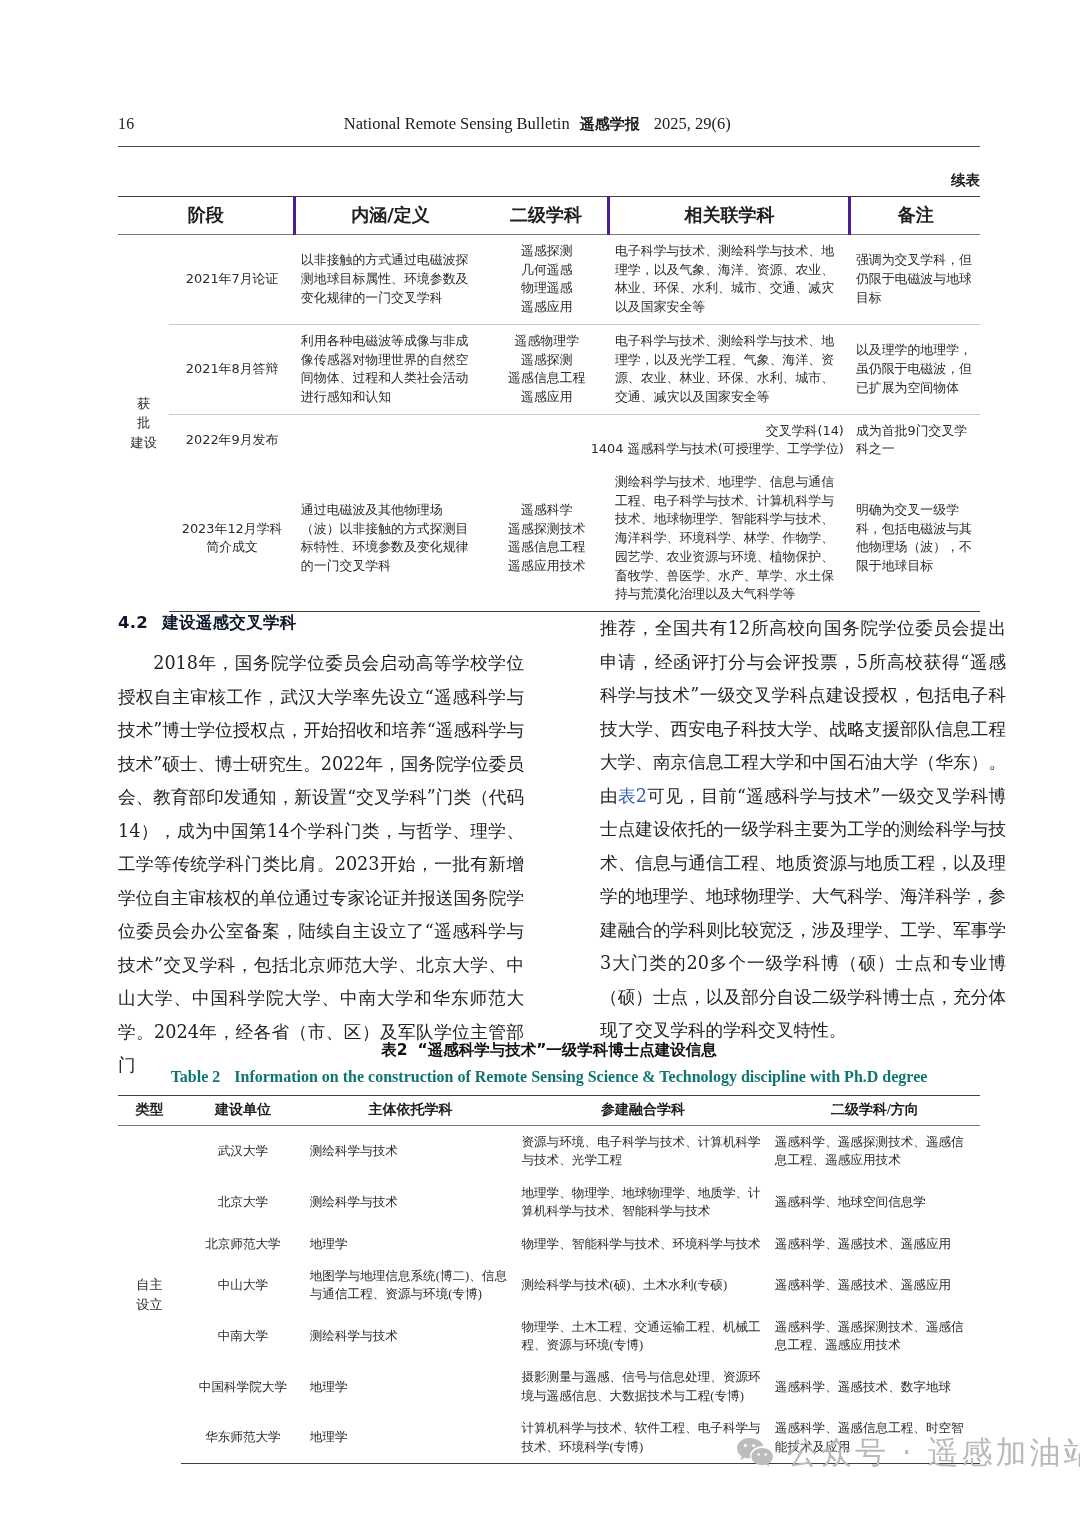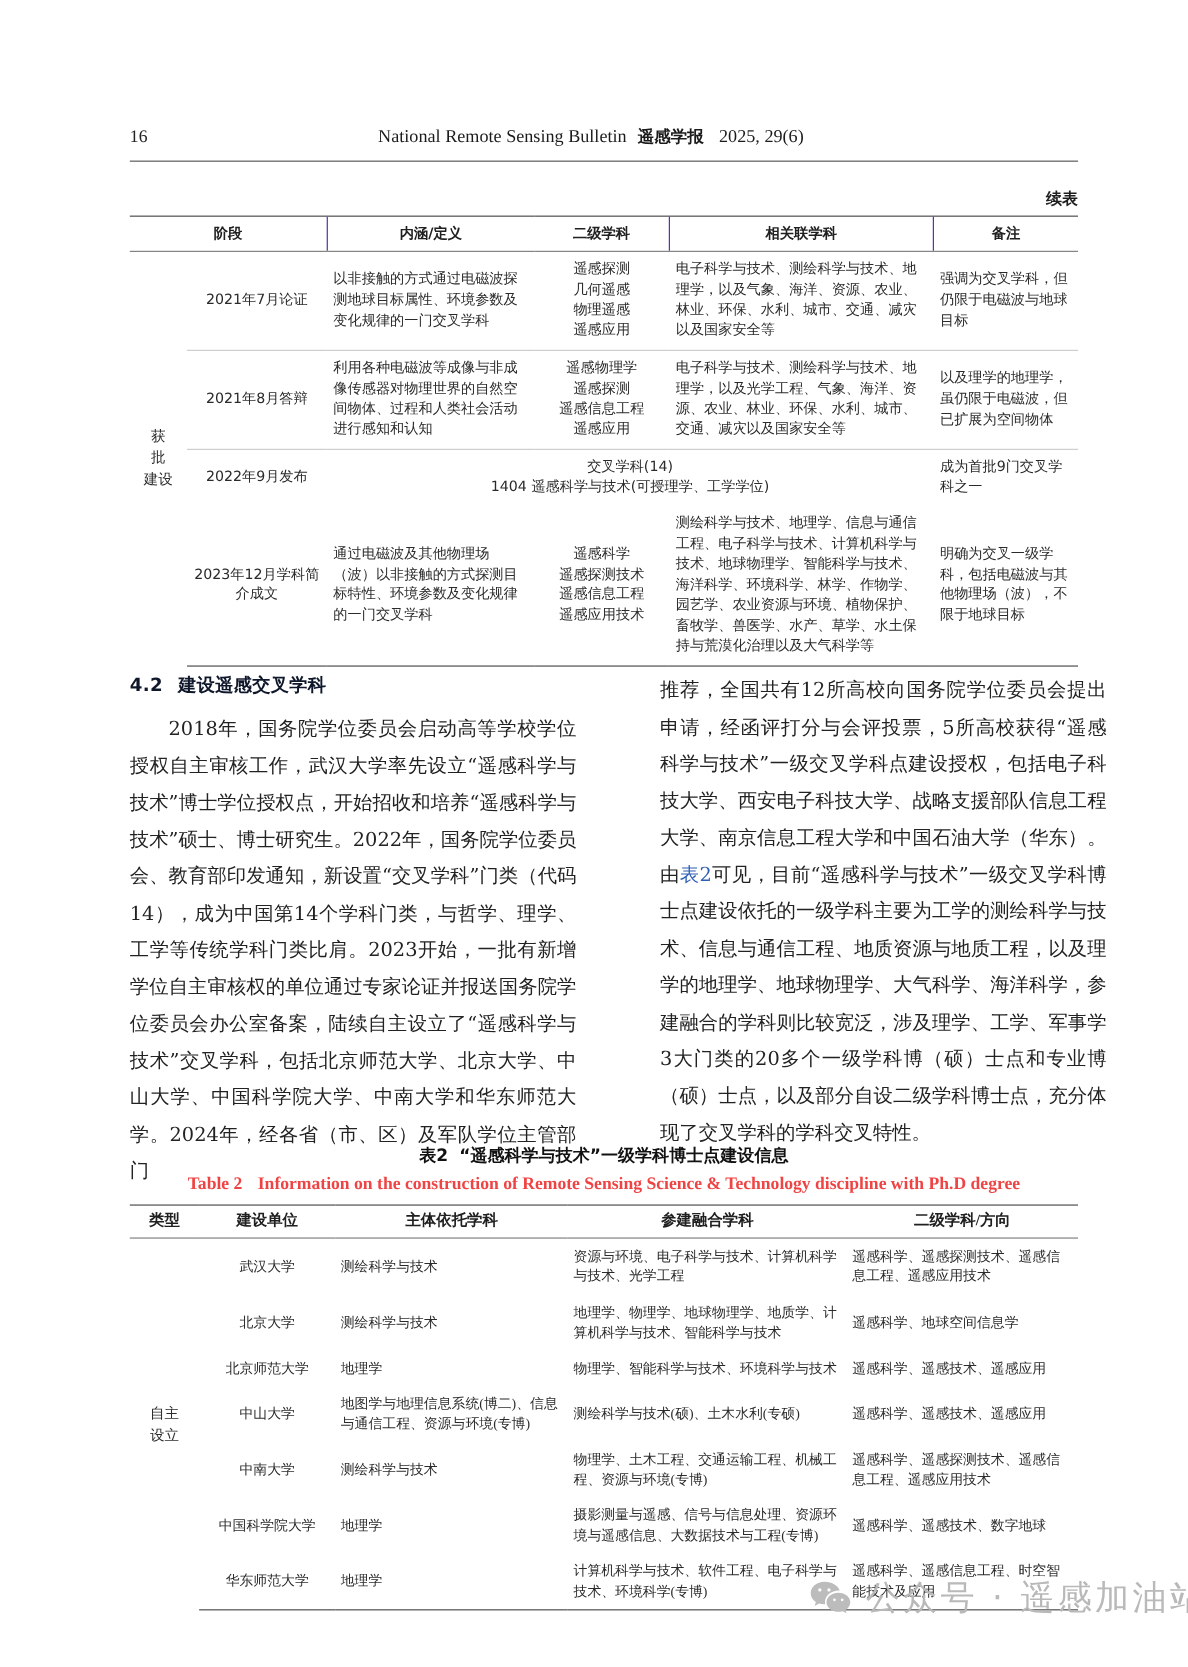--- a/index.html
+++ b/index.html
@@ -75,39 +75,39 @@
 
   
   .tbl {
     position: absolute;
     border-collapse: collapse;
     font-family: "DejaVu Sans", "Liberation Sans", sans-serif;
     color: #2a2a2a;
   }
   .tbl thead th {
     font-weight: bold;
-    font-size: 13px;
+    font-size: 18px;
     padding: 6px 4px 7px;
     text-align: center;
     border-top: 1.7px solid #3f3f3f;
     border-bottom: 1.1px solid #777;
     color: #202020;
     white-space: nowrap;
   }
   .tbl tbody td {
     font-size: 13.2px;
     line-height: 1.42;
     padding: 7px 6px;
     vertical-align: middle;
     color: #2b2b2b;
   }
   .tbl tbody tr:last-child td { border-bottom: 1.7px solid #3f3f3f; }
   .c { text-align: center; }
   .l { text-align: left; }
-  .vsep { border-left: 1px solid #4c1d95; }
+  .vsep { border-left: 3px solid #4c1d95; }
 
   
   #table1 {
     left: 118px;
     top: 196px;
     width: 862px;
   }
   #table1 .stage   { width: 128px; }
   #table1 .grp     { width: 44px; font-weight: normal; }
   #table1 .def     { width: 196px; }
@@ -115,21 +115,21 @@
   #table1 .rel     { width: 254px; }
   #table1 .rem     { width: 130px; }
   #table1 tbody td { font-size: 12.9px; line-height: 1.45; }
   .grp-vert {
     display: block;
     text-align: center;
     font-size: 13.2px;
     line-height: 1.5;
   }
   .rowsep td { border-top: 1px solid #c9c9c9; }
-  .span2 { text-align: center; }
+  .span2 { text-align: right; }
 
   
   .cols {
     position: absolute;
     left: 118px;
     top: 612px;
     width: 862px;
     height: 420px;
   }
   .col {
@@ -173,21 +173,21 @@
     font-weight: bold;
     font-size: 15.5px;
     color: #111;
   }
   .cap.cn .lbl { margin-right: 10px; }
   .cap.en {
     top: 1068px;
     font-family: "Liberation Serif", "DejaVu Serif", serif;
     font-weight: bold;
     font-size: 16px;
-    color: #ef4444;
+    color: #0f766e;
   }
   .cap.en .lbl { margin-right: 14px; }
 
   
   #table2 {
     left: 118px;
     top: 1095px;
     width: 862px;
     font-family: Liberation Serif, serif;
   }

